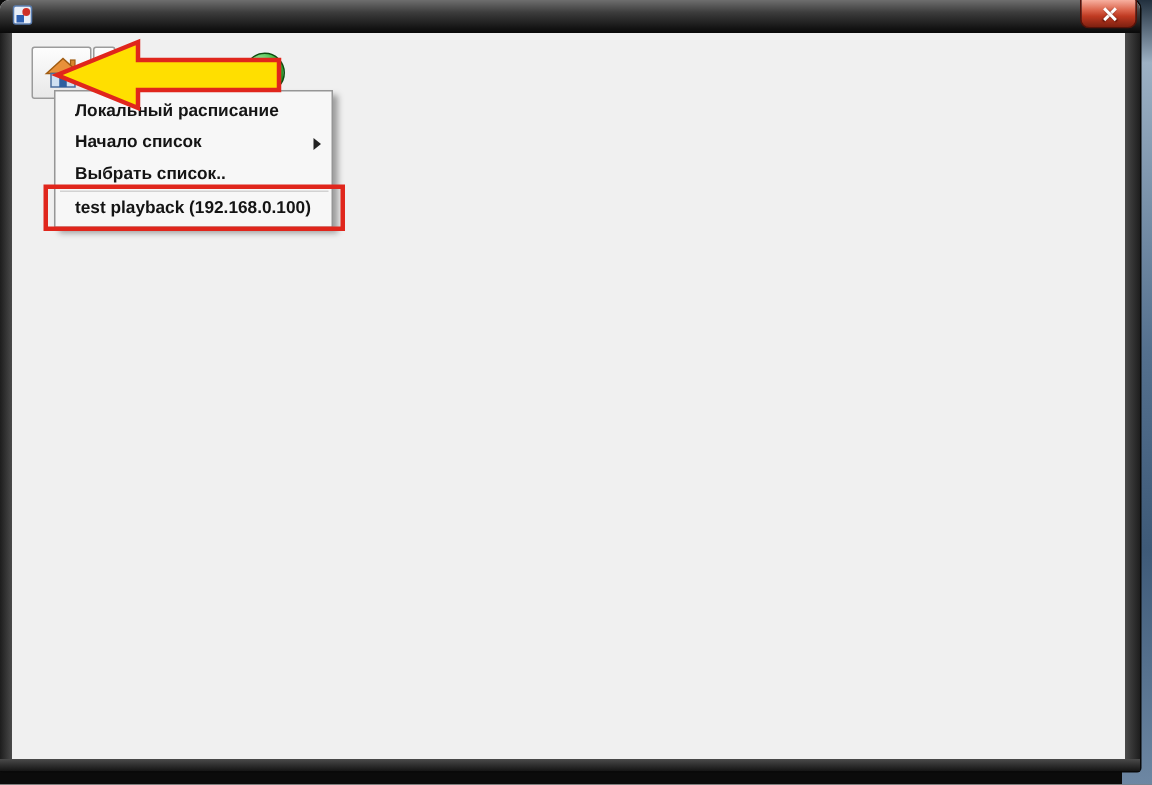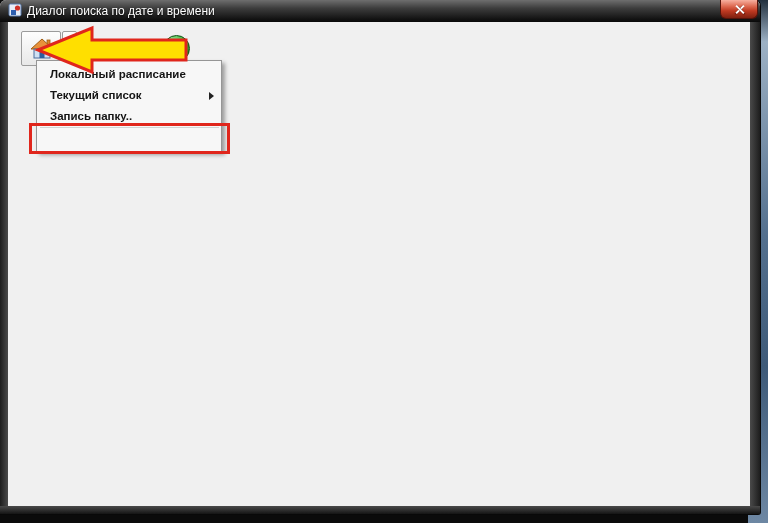--- a/index.html
+++ b/index.html
@@ -102,21 +102,20 @@
 
 <div class="abs desktop"></div>
 
 <div class="abs window">
   <div class="abs titlebar">
     <svg class="abs" style="left:8px;top:3px" width="15" height="15" viewBox="0 0 15 15">
       <rect x="1" y="1" width="12" height="12" rx="1.5" fill="#e8eef8" stroke="#5a7db0"></rect>
       <rect x="3" y="7" width="5" height="5" fill="#2d5fb0"></rect>
       <circle cx="9.5" cy="5" r="2.6" fill="#d03027"></circle>
     </svg>
-    <div class="abs title-text">Диалог поиска по дате и времени</div>
     <div class="abs close-btn">
       <span class="xbar" style="transform:rotate(45deg)"></span>
       <span class="xbar" style="transform:rotate(-45deg)"></span>
     </div>
   </div>
   <div class="abs borderL"></div>
   <div class="abs borderR"></div>
   <div class="abs borderB"></div>
 </div>
 
@@ -371,23 +370,24 @@
   <span>OK</span>
 </div>
 <div class="btn" style="left:672px;top:485px;width:78px">
   <span class="bglyph">✖</span>
   <span>Отменить</span>
 </div>
 
 <div class="abs menu">
   <div class="mi" style="top:3px">Локальный расписание</div>
   <div class="mi" style="top:24px">
-    <span>Текущий список</span>
+    <span>Начало список</span>
     <span class="sub-arrow"></span>
   </div>
-  <div class="mi" style="top:45px">Запись папку..</div>
+  <div class="mi" style="top:45px">Выбрать список..</div>
   <div class="msep"></div>
+  <div class="mi bold" style="top:68px">test playback (192.168.0.100)</div>
 </div>
 
 <svg class="abs ann-arrow" viewBox="0 0 156 50">
   <polygon points="4,25 58,3 58,15 152,15 152,35 58,35 58,47" fill="#ffdf00" stroke="#e0261c" stroke-width="3" stroke-linejoin="miter"></polygon>
 </svg>
 <div class="abs ann-rect"></div>
 
 </body></html>

